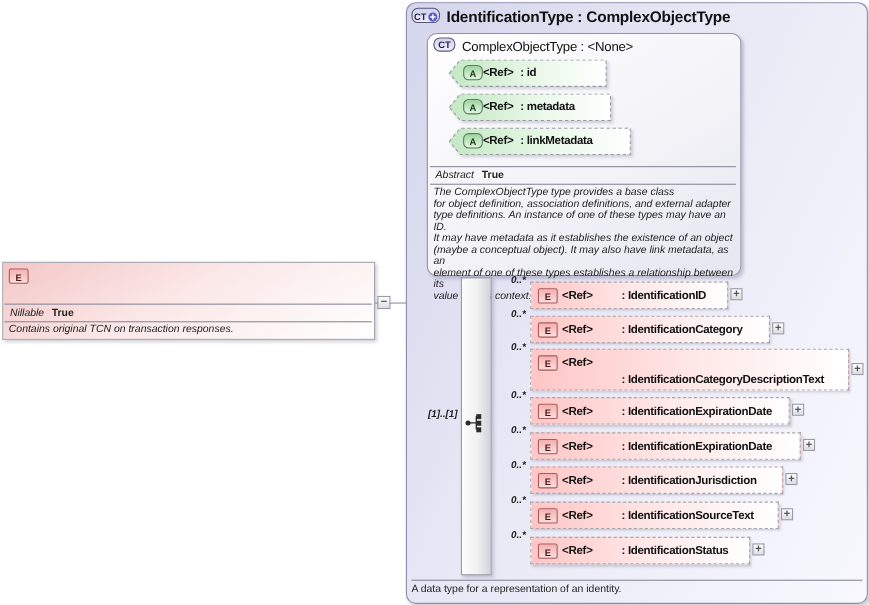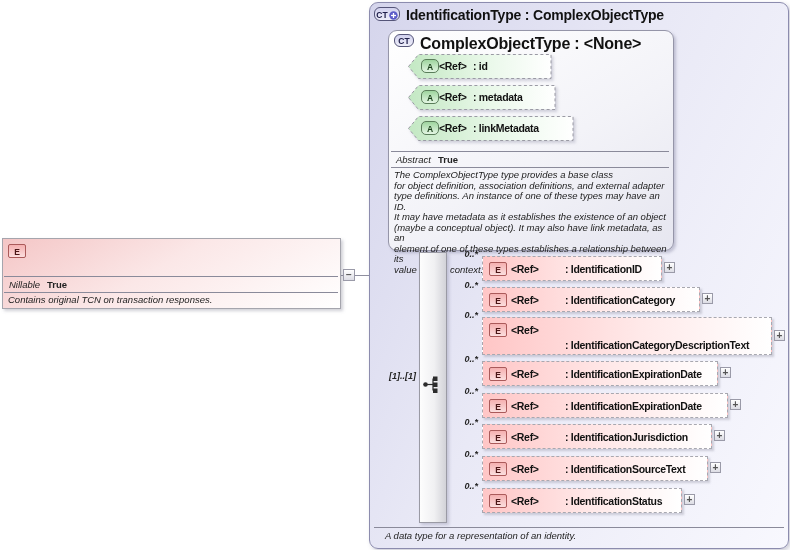--- a/index.html
+++ b/index.html
@@ -13,21 +13,21 @@
   
   .panel{left:369px;top:2px;width:418px;height:545px;border:1px solid #8c8cae;border-radius:9px;
          background:linear-gradient(115deg,#d5d5ec 0%,#e9e9f6 45%,#f8f8fe 100%);
          box-shadow:2px 2px 4px rgba(110,110,140,.35);}
   .panel-title{left:406px;top:7px;font-weight:bold;font-size:14px;letter-spacing:-.2px;}
 
   
   .basebox{left:388px;top:30px;width:284px;height:219px;border:1px solid #9595a8;border-radius:9px;
            background:linear-gradient(150deg,#ffffff 0%,#f3f3f8 55%,#e6e6f0 100%);
            box-shadow:2px 2px 3px rgba(110,110,140,.35);}
-  .base-title{left:420px;top:35px;font-weight:bold;font-size:16px;letter-spacing:-.2px;}
+  .base-title{left:420px;top:35px;font-weight:normal;font-size:12px;letter-spacing:-.2px;}
 
   
   .badge{display:flex;align-items:flex-end;justify-content:center;font-weight:bold;font-size:8.5px;box-sizing:border-box;}
   .badge-e{width:18px;height:14px;border:1px solid #aa5a5a;border-radius:2px;color:#4a1616;
            background:linear-gradient(#f5b0b0,#fbdede);}
   .badge-a{width:18px;height:14px;border:1px solid #5a7d5a;border-radius:5px;color:#173a17;
            background:linear-gradient(#9ed49e,#e3f6e3);}
   .badge-ct{border:1px solid #555578;border-radius:6px;color:#20204a;
             background:linear-gradient(#d2d2ee,#ededf9);}
 
@@ -65,21 +65,21 @@
           background:linear-gradient(to right,#fdfdfd 0%,#f0f0f2 55%,#d2d2d8 100%);
           box-shadow:2px 2px 3px rgba(110,110,140,.3);}
   .seqlabel{left:370px;top:371px;width:46px;text-align:right;font-style:italic;font-weight:bold;font-size:9px;color:#222;}
 
   
   .leftbox{left:2px;top:238px;width:339px;height:71px;border:1px solid #a5a5ad;box-sizing:border-box;
            background:linear-gradient(150deg,#f4c6c6 0%,#fbe7e7 45%,#ffffff 100%);
            box-shadow:2px 2px 3px rgba(120,120,140,.35);}
   .left-title{left:32px;top:242px;width:305px;font-weight:bold;font-size:10.5px;letter-spacing:-.3px;
               line-height:12px;white-space:pre-line;}
-  .footer-annot{left:385px;top:530px;font-style:italic;font-size:9.5px;color:#222;}
+  .footer-annot{left:374px;top:530px;font-size:9.5px;color:#222;}
 </style>
 </head>
 <body>
 
 <div class="stage">
 
   <div class="line hline" style="left:341px;top:275px;width:35px;"></div>
   <div class="line vline" style="left:376px;top:128px;height:256px;"></div>
   <div class="line hline" style="left:376px;top:128px;width:13px;"></div>
   <div class="line vline" style="left:389px;top:66px;height:63px;"></div>

